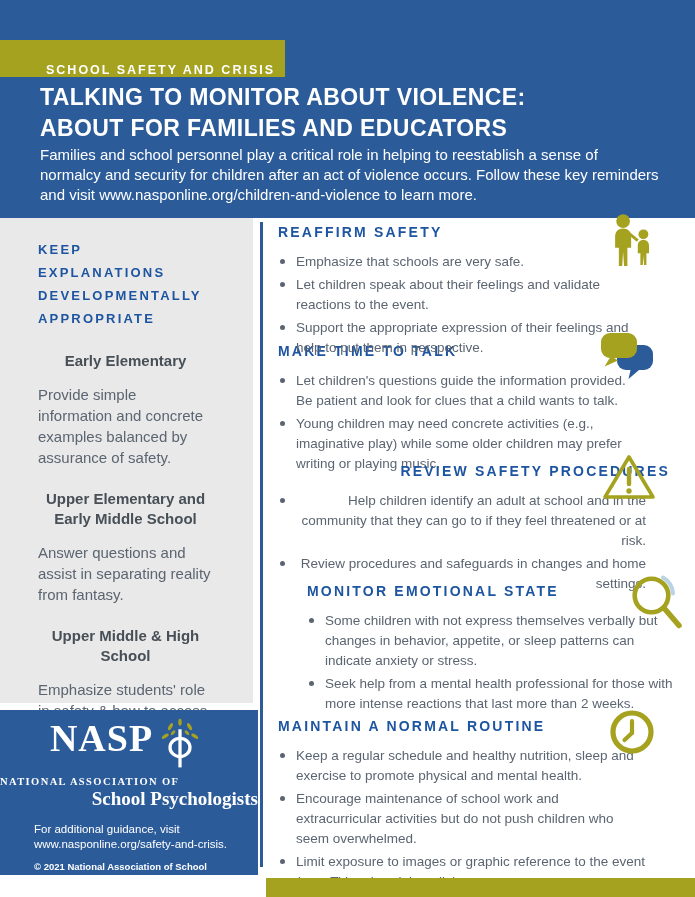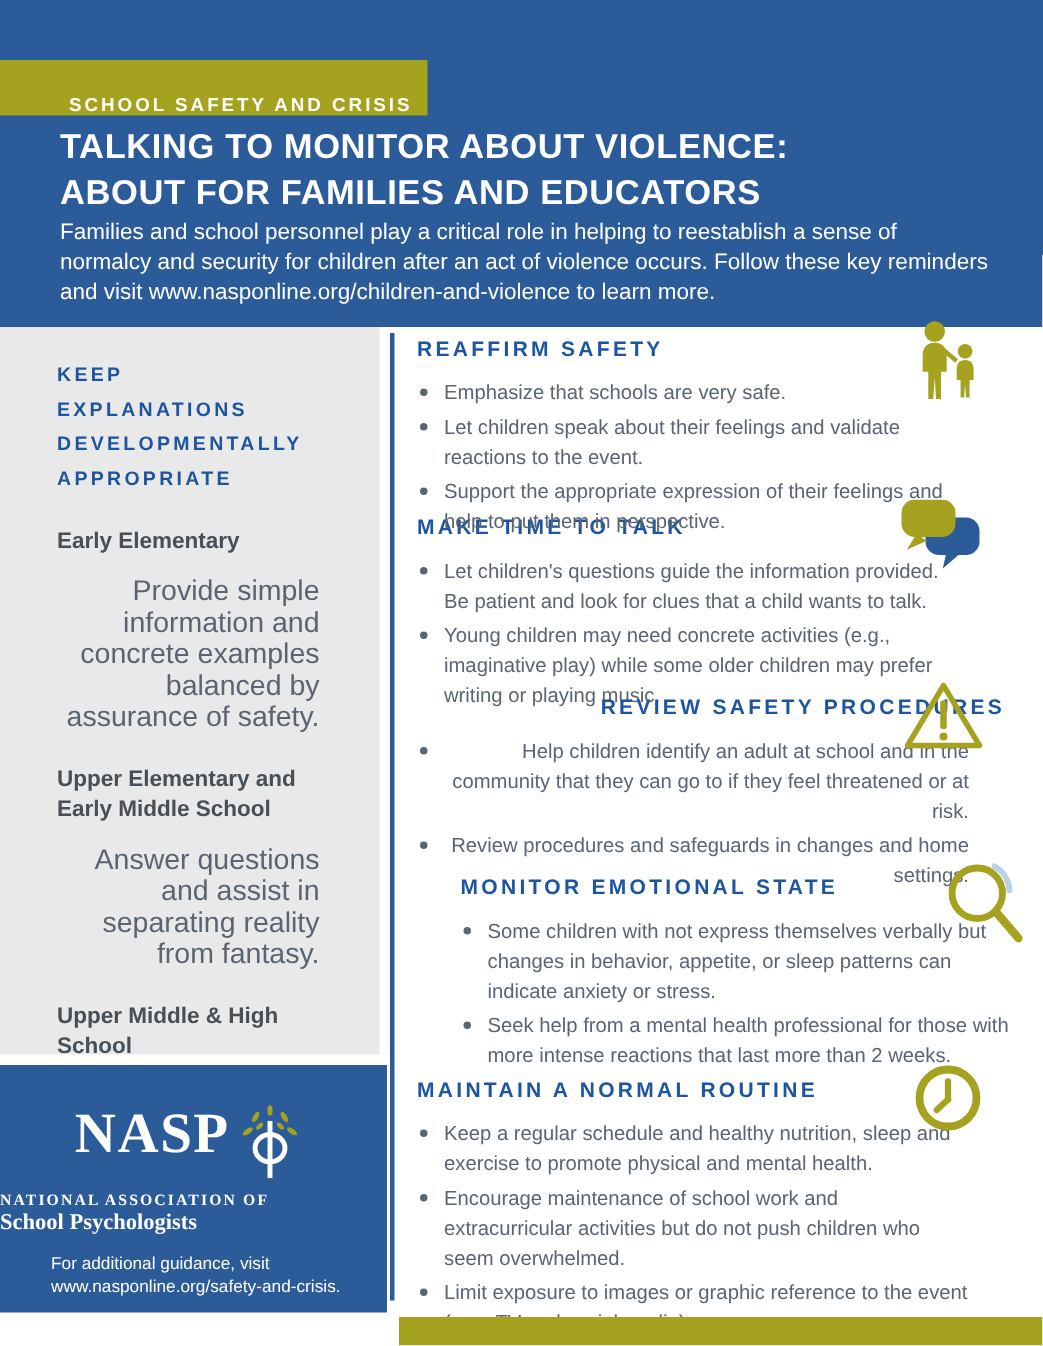--- a/index.html
+++ b/index.html
@@ -17,30 +17,30 @@
   .badge span{color:#fff; font-weight:bold; font-size:12.5px; letter-spacing:2px;}
   .title{position:absolute; left:40px; top:82px; color:#fff; font-weight:bold;
          font-size:23px; line-height:31px; letter-spacing:0.4px;}
   .intro{position:absolute; left:40px; top:145px; width:620px; color:#fff;
          font-size:15px; line-height:20px;}
 
   
   .sidebar{position:absolute; left:0; top:218px; width:253px; height:485px; background:var(--sidebg);
            padding:20px 40px 0 38px;}
   .side-heading{color:var(--headblue); font-weight:bold; font-size:13px; letter-spacing:2.2px; line-height:23px;}
-  .side-group-title{color:var(--subhead); font-weight:bold; font-size:15px; line-height:20px; margin-top:21px;}
-  .side-group-body{color:var(--text); font-size:19px; line-height:21px; margin-top:13px;text-align:right;}
+  .side-group-title{color:var(--subhead); font-weight:bold; font-size:15px; line-height:20px; margin-top:21px;text-align:center;}
+  .side-group-body{color:var(--text); font-size:15px; line-height:21px; margin-top:13px;}
 
   
   .nasp-box{position:absolute; left:0; top:710px; width:258px; height:165px; background:var(--blue); color:#fff;}
-  .logo-row{display:flex; justify-content:center; align-items:flex-start; gap:5px; padding-top:26px; padding-right:6px;}
+  .logo-row{display:flex; justify-content:center; align-items:flex-start; gap:5px; padding-top:8px; padding-right:6px;}
   .logo-acronym{font-family:"Liberation Serif", serif; font-weight:bold; font-size:38px; line-height:40px; letter-spacing:1px;}
   .org-line1{font-family:"Liberation Serif", serif; font-weight:bold;
              font-size:10.5px; letter-spacing:1.4px; margin-top:2px;}
-  .org-line2{text-align:left; font-family:"Liberation Serif", serif; font-weight:bold; font-size:15px; margin-top:1px;}
+  .org-line2{text-align:right; font-family:"Liberation Serif", serif; font-weight:bold; font-size:19px; margin-top:1px;}
   .guidance{margin:12px 0 0 34px; font-size:11.5px; line-height:15px;}
   .copyright{margin:8px 0 0 34px; font-size:9.5px; font-weight:bold; line-height:13px; width:215px;}
 
   
   .vrule{position:absolute; left:260px; top:222px; width:3px; height:645px; background:var(--blue);}
   .main{position:absolute; left:278px; top:0; width:392px; height:897px;}
   .section{position:absolute; left:0; width:392px;}
   .sec-heading{color:var(--headblue); font-weight:bold; font-size:14px; letter-spacing:2.2px; line-height:17px;}
   .sec-icon{position:absolute; right:14px; top:-10px;}
   .bullets{list-style:none; margin-top:11px; width:370px;}

